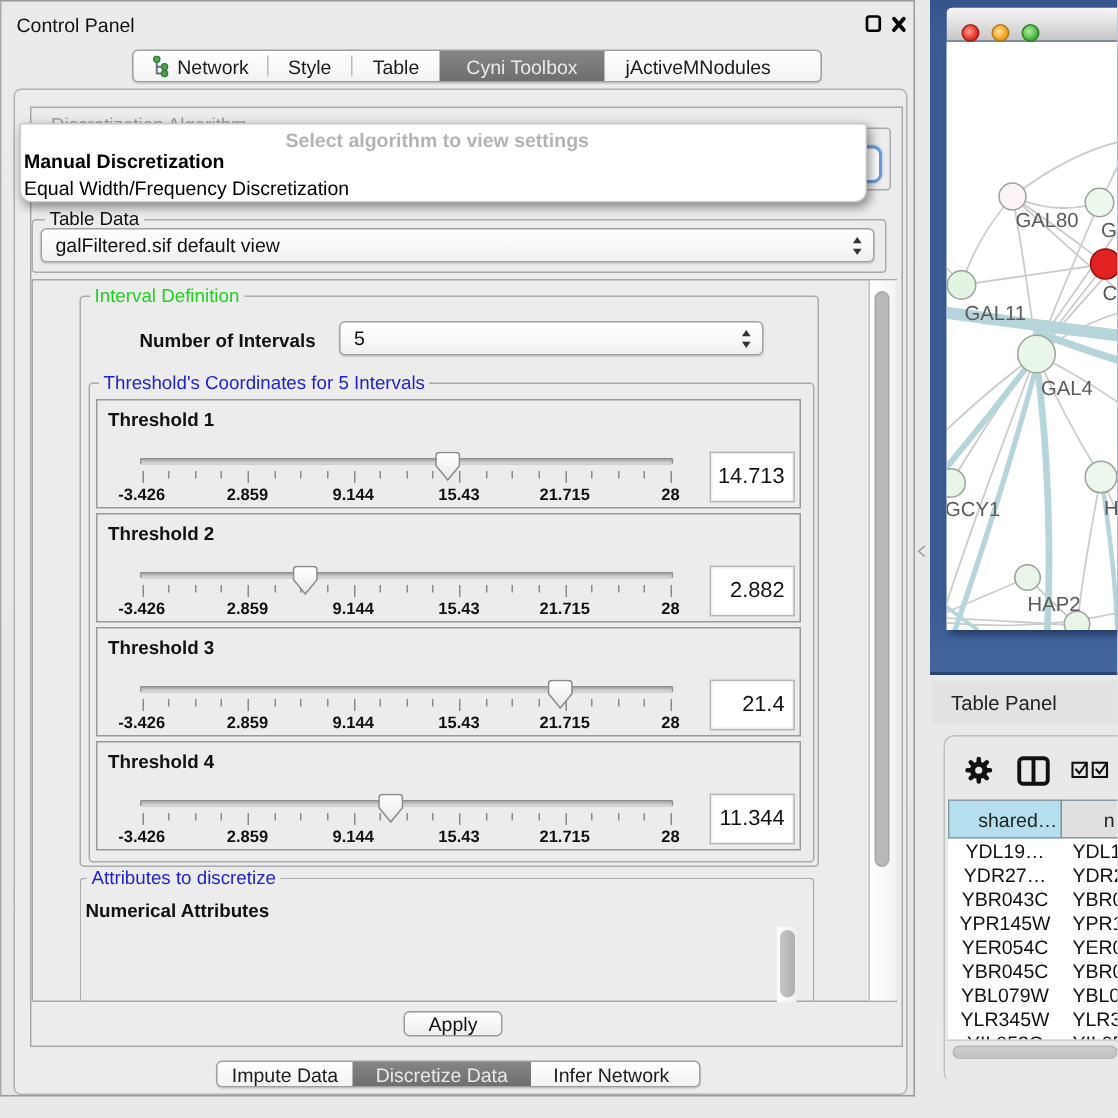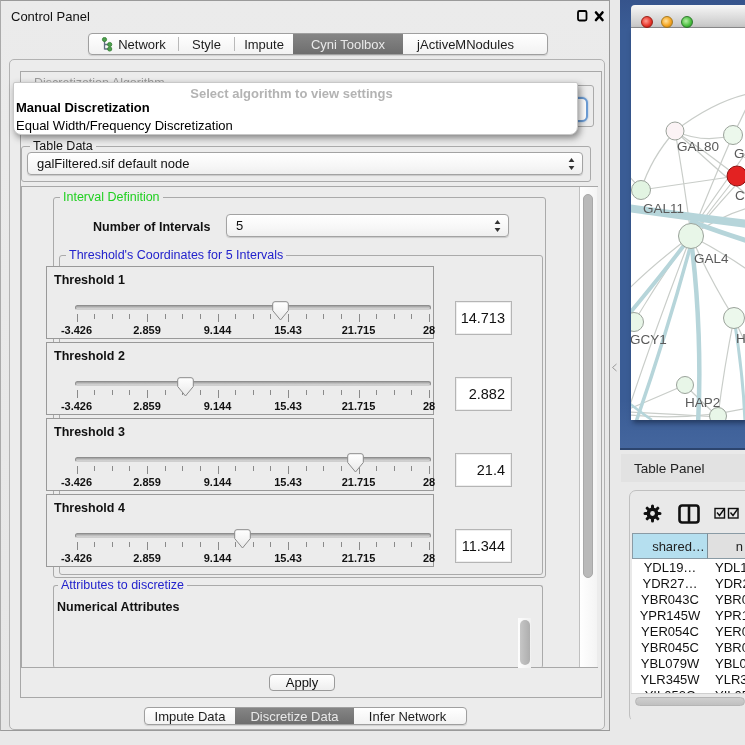--- a/index.html
+++ b/index.html
@@ -28,21 +28,21 @@
 .grouptitle { position:absolute; top:-8px; background:#ececec; padding:0 3px; font-size:12.5px; }
 
 
 .combo { position:absolute; background:linear-gradient(#ffffff,#f7f7f7 60%,#efefef);
   border:1px solid #a3a3a3; border-radius:4px; box-shadow:0 1px 1px rgba(0,0,0,0.15);
   font-size:13px; color:#111; display:flex; align-items:center; }
 .combo .txt { padding-left:9px; }
 .carrows { position:absolute; right:7px; top:50%; transform:translateY(-50%); width:7px; height:13px; }
 
 
-.thpanel { position:absolute; left:45px; width:388px; height:73px; border:1px solid #999; background:#ececec; }
+.thpanel { position:absolute; left:63px; width:470px; height:73px; border:1px solid #999; background:#ececec; }
 .thtitle { position:absolute; left:7px; top:6px; font-size:12.5px; font-weight:bold; color:#111; }
 .valfield { position:absolute; left:408px; top:34px; width:57px; height:34px; background:#fff;
   border:1px solid #b5b5b5; box-shadow:inset 0 0 0 1px #eee; font-size:14.5px; color:#111;
   display:flex; align-items:center; justify-content:flex-end; padding-right:6px; }
 
 
 .vtrack { position:absolute; background:linear-gradient(90deg,#fdfdfd,#f1f1f1); }
 .vthumb { position:absolute; background:linear-gradient(90deg,#c6c6c6,#aeaeae); border-radius:7px; }
 
 #popup { left:13px; top:82px; width:565px; height:53px; background:#fff;
@@ -78,38 +78,38 @@
         <svg width="13" height="15" viewBox="0 0 13 15" style="margin-right:4px;">
           <path d="M3.5 3 V12.5 M3.5 7.5 H8 M3.5 12 H8" stroke="#607080" stroke-width="1.3" fill="none"></path>
           <circle cx="3.5" cy="2.5" r="2.1" fill="#4da04d" stroke="#2f7a2f" stroke-width="0.8"></circle>
           <circle cx="8.7" cy="7.5" r="2.1" fill="#4da04d" stroke="#2f7a2f" stroke-width="0.8"></circle>
           <circle cx="8.7" cy="12" r="2.1" fill="#4da04d" stroke="#2f7a2f" stroke-width="0.8"></circle>
         </svg>
         Network</div>
       <div class="tsep"></div>
       <div class="tab" style="width:55px;">Style</div>
       <div class="tsep"></div>
-      <div class="tab" style="width:58px;">Impute</div>
+      <div class="tab" style="width:58px;">Table</div>
       <div class="tab sel" style="width:110px;">Cyni Toolbox</div>
       <div class="tab" style="width:125px;">jActiveMNodules</div>
     </div>
 
     <div id="bigpanel" class="abs"></div>
     <div id="innerpanel" class="abs"></div>
 
     <div class="abs groupbox" style="left:24px; top:84px; width:569px; height:42px;">
       <div class="grouptitle" style="left:5px; top:-10px; color:#9b9b9b;">Discretization Algorithm</div>
     </div>
     <div class="abs" style="left:560px; top:96px; width:27px; height:25px; border:2.5px solid #6b9bd3; border-radius:6px; background:#fff; box-shadow:0 0 2px #8ab2dd;"></div>
 
     <div class="abs groupbox" style="left:20px; top:145px; width:570px; height:36px;">
       <div class="grouptitle" style="left:8px; color:#111;">Table Data</div>
     </div>
     <div class="combo" style="left:26px; top:151px; width:556px; height:23px;">
-      <span class="txt">galFiltered.sif default node</span>
+      <span class="txt">galFiltered.sif default view</span>
       <svg class="carrows" viewBox="0 0 7 13">
           <path d="M3.5 0.5 L6.4 4.6 H0.6 Z" fill="#333"></path>
           <path d="M3.5 12.5 L6.4 8.4 H0.6 Z" fill="#333"></path>
         </svg>
     </div>
 
     <div class="abs" style="left:20px; top:185px; width:577px; height:482px; border:1px solid #a8a8a8; border-right:none; background:#ececec;"></div>
     <div class="vtrack abs" style="left:578px; top:186px; width:18px; height:480px; border-left:1px solid #c0c0c0; background:linear-gradient(90deg,#ffffff,#f4f4f4);"></div>
     <div class="vthumb abs" style="left:582px; top:193px; width:10px; height:384px; background:#b9b9b9; border:1px solid #a8a8a8;"></div>
 

